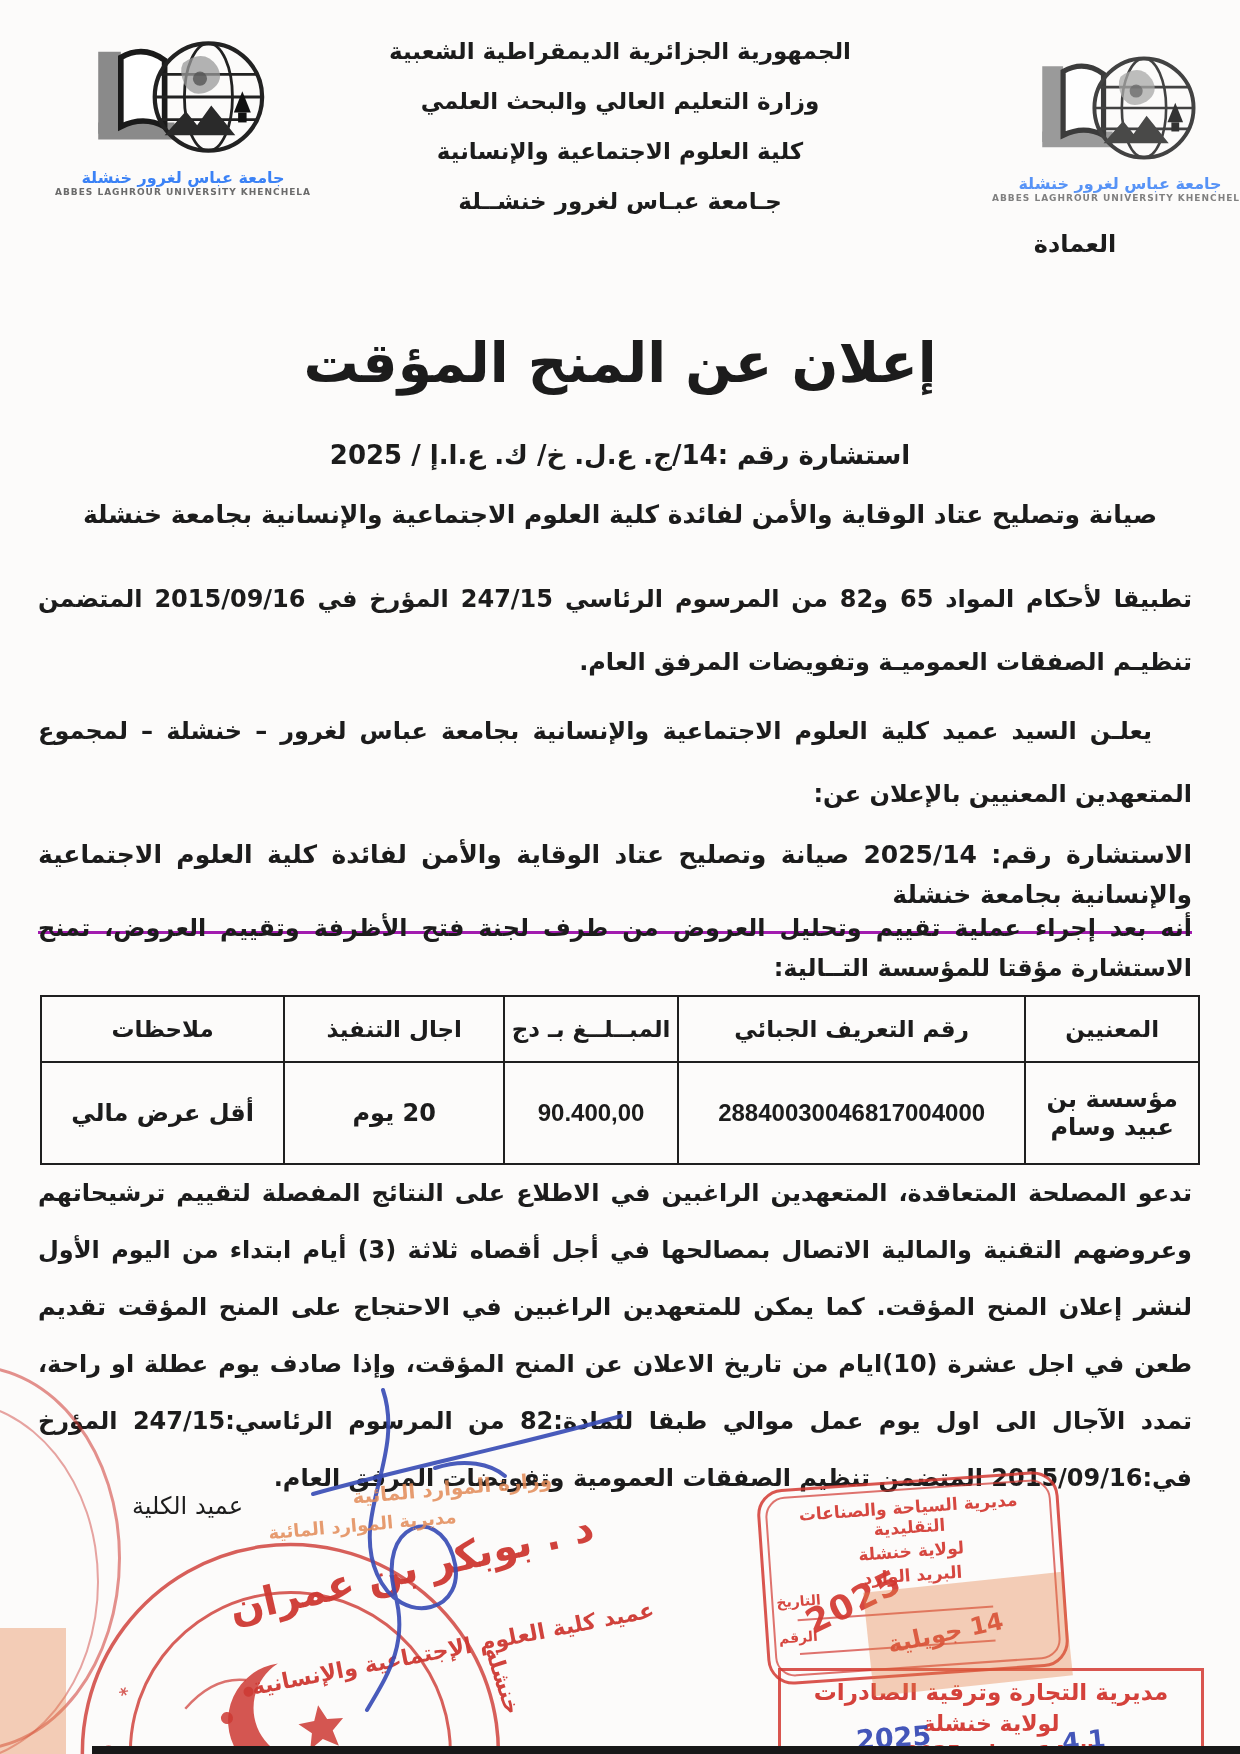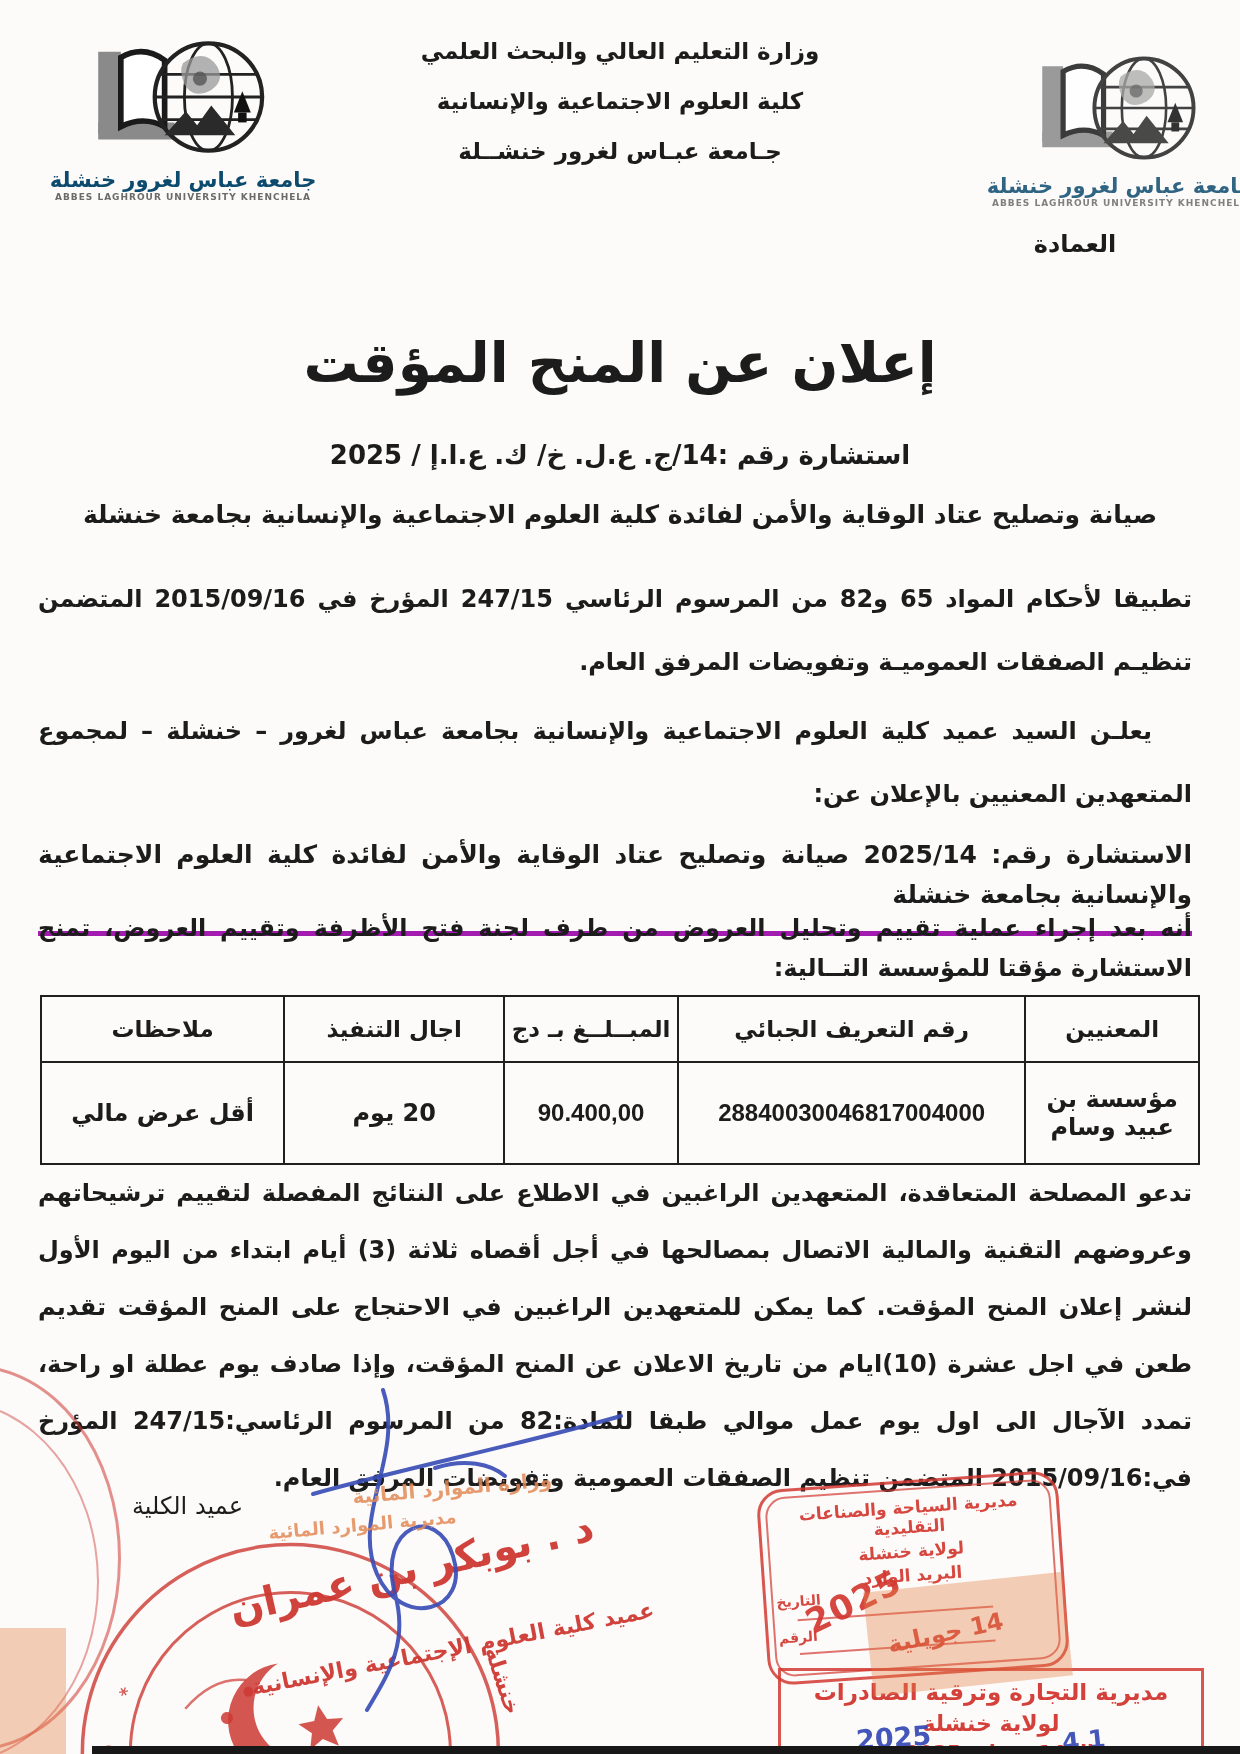--- a/index.html
+++ b/index.html
@@ -5,31 +5,31 @@
   html,body{margin:0;padding:0;background:#e8e8e8;}
   .page{
     position:relative;width:1240px;height:1754px;margin:0 auto;
     background:#fcfbfa;overflow:hidden;direction:rtl;
     font-family:"DejaVu Sans",sans-serif;color:#1c1c1c;
   }
   .abs{position:absolute;}
   
   .hdr-center{top:26px;left:0;right:0;text-align:center;font-weight:bold;font-size:23px;line-height:50px;}
   .logo-box{width:270px;text-align:center;}
-  .logo-caption-ar{font-size:21px;font-weight:bold;margin-top:2px;letter-spacing:1px;color:#0c4a6e;}
+  .logo-caption-ar{font-size:16px;font-weight:bold;margin-top:2px;letter-spacing:1px;color:#3b82f6;}
   .logo-caption-en{font-size:9px;letter-spacing:1px;color:#6b6b6b;font-weight:bold;}
   .deanship{font-size:24px;font-weight:bold;}
   .place-date{font-size:27px;font-weight:bold;}
   
   .doc-title{top:283px;left:0;right:0;text-align:center;font-size:55px;font-weight:bold;margin-top:48px;}
   .ref-line{top:440px;left:0;right:0;text-align:center;font-size:26px;font-weight:bold;}
   .subject-line{top:500px;left:0;right:0;text-align:center;font-size:25px;font-weight:bold;}
   
   .para{right:48px;left:38px;font-size:24px;font-weight:bold;text-align:justify;line-height:63px;}
-  .underlined{border-bottom:5px solid #a21caf;padding-bottom:16px;}
+  .underlined{border-bottom:3px solid #a21caf;padding-bottom:16px;}
   
   table.award{position:absolute;top:995px;right:40px;left:40px;width:1160px;border-collapse:collapse;table-layout:fixed;}
   table.award th,table.award td{border:2.5px solid #1f1f1f;text-align:center;vertical-align:middle;font-weight:bold;}
   table.award th{height:62px;font-size:23px;}
   table.award td{height:98px;font-size:24px;}
   td.num{font-size:27px;font-family:Liberation Sans, sans-serif;direction:ltr;}
   
   .sig-title{font-size:24px;font-weight:normal;}
   .red{color:rgba(205,56,50,.95);}
   .stampline{font-weight:bold;white-space:nowrap;}
@@ -66,20 +66,21 @@
         <path d="M57 73 l15 -17 8 10 10 -14 17 21 z" fill="#2a2a2a"></path>
         <path d="M106 57 l6 -15 6 15 z" fill="#111"></path>
         <path d="M109 57 h6 v7 h-6 z" fill="#111"></path>
         <path d="M70 22 q15 -11 24 2 q6 10 -4 17 q-13 7 -19 -4 q-4 -9 -1 -15" fill="#9a9a9a" opacity="0.75"></path>
         <circle cx="82" cy="33" r="5" fill="#555" opacity="0.8"></circle>
       </g>
     </defs>
   </svg>
 
   <div class="abs hdr-center">
+    <div>الجمهورية الجزائرية الديمقراطية الشعبية</div>
     <div>وزارة التعليم العالي والبحث العلمي</div>
     <div>كلية العلوم الاجتماعية والإنسانية</div>
     <div>جـامعة عبـاس لغرور خنشــلة</div>
   </div>
 
   <div class="abs logo-box" style="left:48px;top:32px;">
     <svg width="200" height="130" viewBox="0 0 140 92">
         <use href="#unilogo"></use>
       </svg>
     <div class="logo-caption-ar">جامعة عباس لغرور خنشلة</div>

